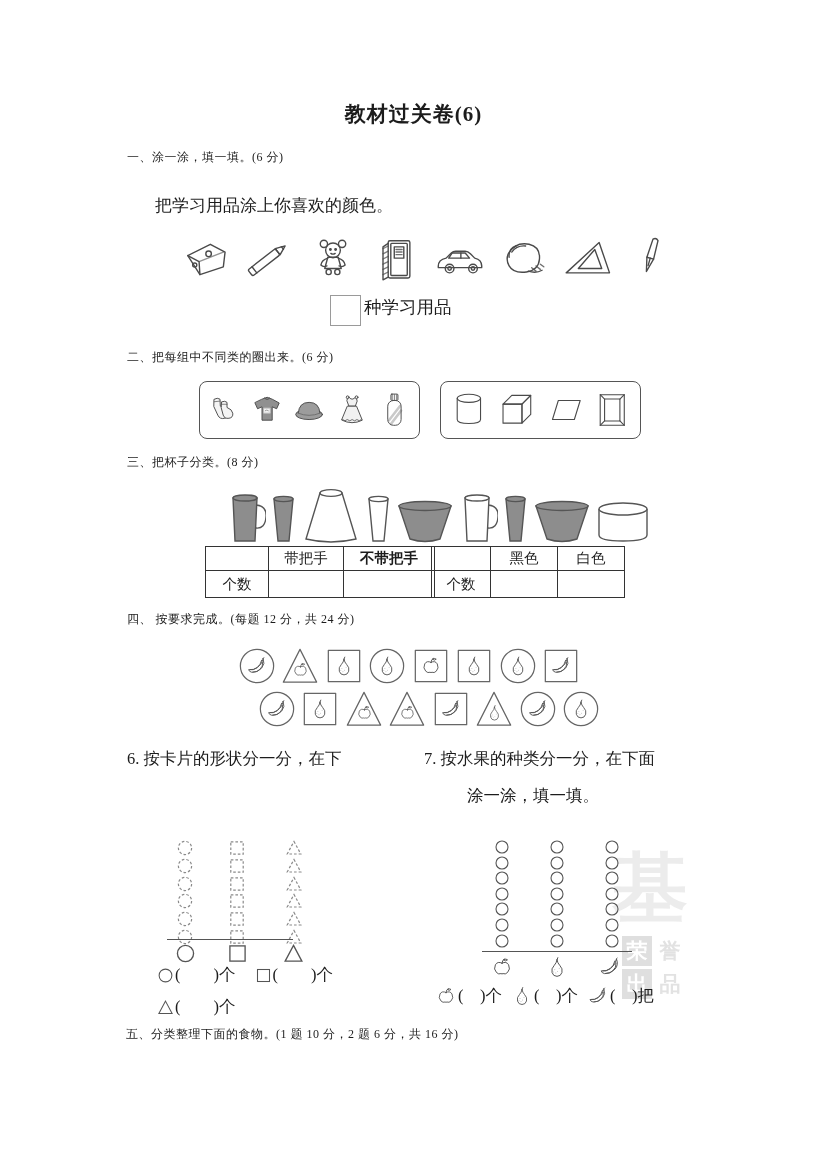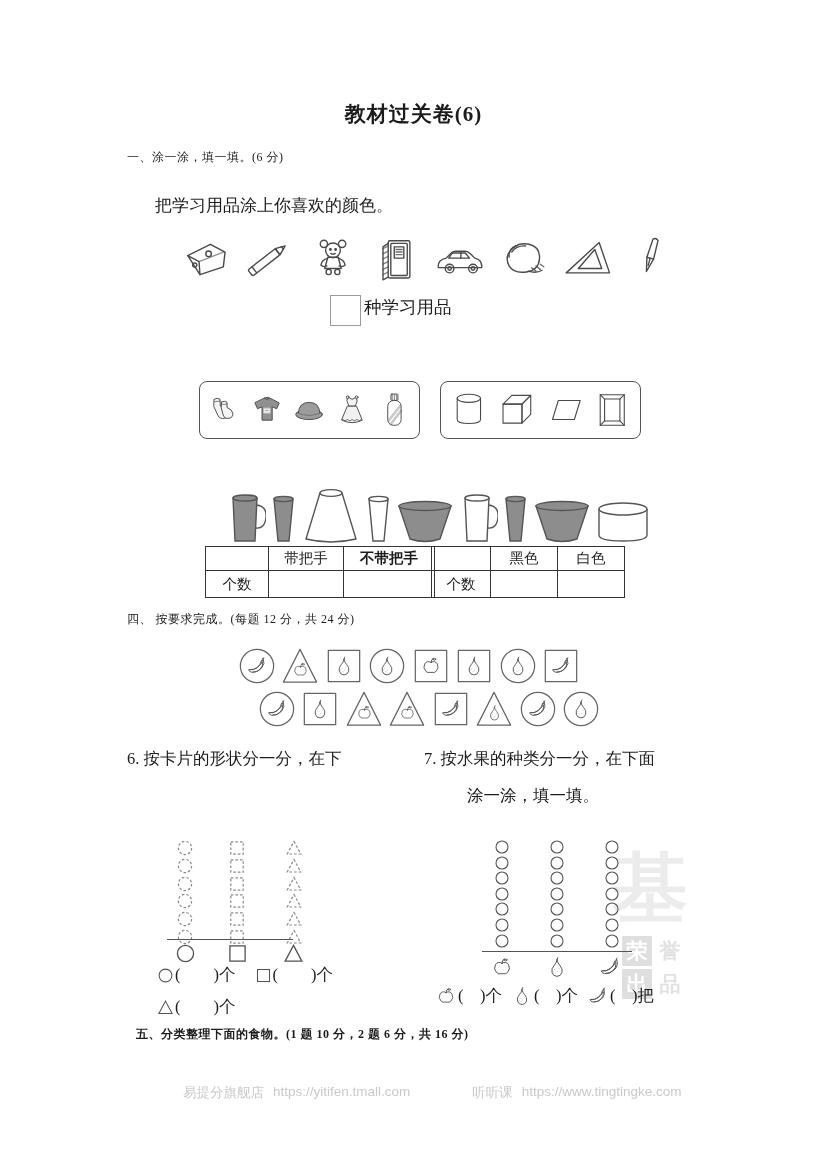--- a/index.html
+++ b/index.html
@@ -125,20 +125,21 @@
           <path d="M26 29 l4 16 l4 -16"></path>
           <line x1="30" y1="29" x2="30" y2="38"></line>
         </g>
       </svg>
     </div>
   <div class="abs z" id="s1-answer">
     <span class="ansbox"></span>
     <span class="lbl">种学习用品</span>
   </div>
 
+  <div class="abs z heading" style="left:127px;top:349px;">二、把每组中不同类的圈出来。(6 分)</div>
   <div class="abs z groupbox" id="s2-g1">
       <svg width="40" height="48" viewBox="0 0 60 60" fill="none" stroke="#4a4a4a" stroke-width="1.5" stroke-linecap="round" stroke-linejoin="round">
         <g fill="#f4f4f4">
           <path d="M13 13 q5 -3 9 0 l0.5 11 q9 2 12 9 q3 8 -5 10 q-8 2 -11 -5 l-6 -13 Z"></path>
           <path d="M25 17 q5 -2 8 1 l0 8 q8 3 9 9 q1 7 -6 8 q-7 1 -9 -5 l-3 -11 Z"></path>
         </g>
         <path d="M13 17 l9 -1 M25 21 l8 0" opacity=".7"></path>
       </svg>
       <svg width="40" height="48" viewBox="0 0 60 60" fill="none" stroke="#4a4a4a" stroke-width="1.5" stroke-linecap="round" stroke-linejoin="round">
         <path d="M22 13 l8 -3 l8 3 l11 6 l-4 9 l-7 -3 v21 h-16 v-21 l-7 3 l-4 -9 Z" fill="#909090"></path>
@@ -183,20 +184,21 @@
       <svg width="44" height="50" viewBox="0 0 60 60" fill="none" stroke="#4a4a4a" stroke-width="1.5" stroke-linecap="round" stroke-linejoin="round">
         <rect x="14" y="9" width="33" height="42"></rect>
         <rect x="20" y="15" width="21" height="30"></rect>
         <line x1="14" y1="9" x2="20" y2="15"></line>
         <line x1="47" y1="9" x2="41" y2="15"></line>
         <line x1="14" y1="51" x2="20" y2="45"></line>
         <line x1="47" y1="51" x2="41" y2="45"></line>
       </svg>
     </div>
 
+  <div class="abs z heading" style="left:127px;top:454px;">三、把杯子分类。(8 分)</div>
   <div class="abs z" id="cups-row">
       <svg width="40" height="54" viewBox="0 0 40 54" fill="none" stroke="#555" stroke-width="1.4">
         <path d="M30 15 q11 1 10 12 q-1 12 -10 11"></path>
         <polygon points="7,8 31,8 29,51 9,51" fill="#8d8d8d"></polygon>
         <ellipse cx="19" cy="8" rx="12" ry="3" fill="#8d8d8d"></ellipse>
       </svg>
       <svg width="27" height="52" viewBox="0 0 27 52" fill="none" stroke="#555" stroke-width="1.4">
         <polygon points="4,7 23,7 19,49 8,49" fill="#8d8d8d"></polygon>
         <ellipse cx="13.5" cy="7" rx="9.5" ry="2.6" fill="#8d8d8d"></ellipse>
       </svg>
@@ -664,25 +666,15 @@
         <svg width="20" height="20" viewBox="0 0 40 40" fill="none" stroke="#555" stroke-width="1.8" stroke-linecap="round" stroke-linejoin="round">
           <path d="M32 6 q4 10 -3 18 q-8 9 -19 8 q-5 -1 -6 -5 q9 2 17 -4 q9 -7 11 -17 Z"></path>
           <path d="M29 9 q-2 9 -9 14 q-7 5 -13 4"></path>
           <path d="M31 13 q1 8 -6 14 q-6 5 -13 5"></path>
           <line x1="31" y1="6" x2="33" y2="4"></line>
         </svg>
         <span>(　)把</span>
       </span>
     </div>
 
-  <div class="abs z heading" style="left:136px;top:1026px;font-weight:bold;">五、分类整理下面的食物。(1 题 10 分，2 题 6 分，共 16 分)</div>
-
-  <div class="abs z" id="footer">
-    <div class="fgroup">
-      <span>易提分旗舰店</span>
-      <span>https://yitifen.tmall.com</span>
-    </div>
-    <div class="fgroup">
-      <span>听听课</span>
-      <span>https://www.tingtingke.com</span>
-    </div>
-  </div>
+  <div class="abs z heading" style="left:126px;top:1026px;">五、分类整理下面的食物。(1 题 10 分，2 题 6 分，共 16 分)</div>
+
 </div>
 
 </body></html>

